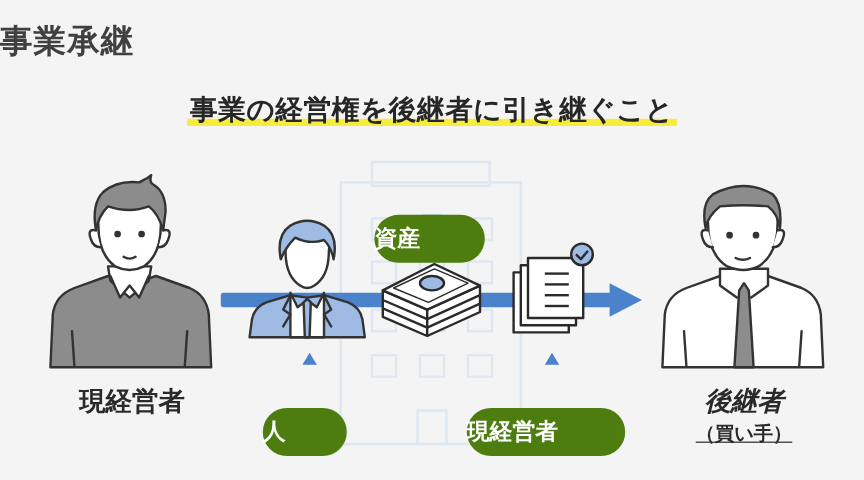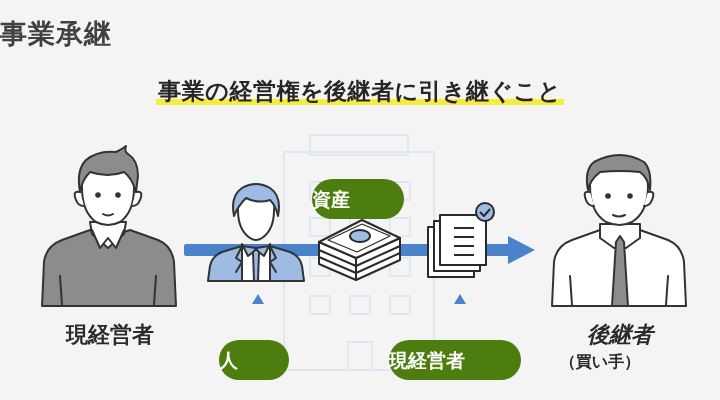--- a/index.html
+++ b/index.html
@@ -143,13 +143,13 @@
   <polygon points="454,304 460,294 466,304" fill="#4a82cc"></polygon>
   <polygon points="352,179 360,192 368,179" fill="#4a82cc"></polygon>
 </svg>
 
 <div class="abs bubble" style="left:312px; top:143px; width:92px;">資産</div>
 <div class="abs bubble" style="left:219px; top:304px; width:70px;">人</div>
 <div class="abs bubble" style="left:389px; top:304px; width:132px;">現経営者</div>
 
 <div class="abs label" style="left:30px; top:320px; width:160px;">現経営者</div>
 <div class="abs label" style="left:540px; top:320px; width:160px;font-style:italic;">後継者</div>
-<div class="abs sublabel" style="left:520px; top:352px; width:160px;">（買い手）</div>
+<div class="abs sublabel" style="left:540px; top:352px; width:160px;text-decoration:underline;">（買い手）</div>
 
 </body></html>

